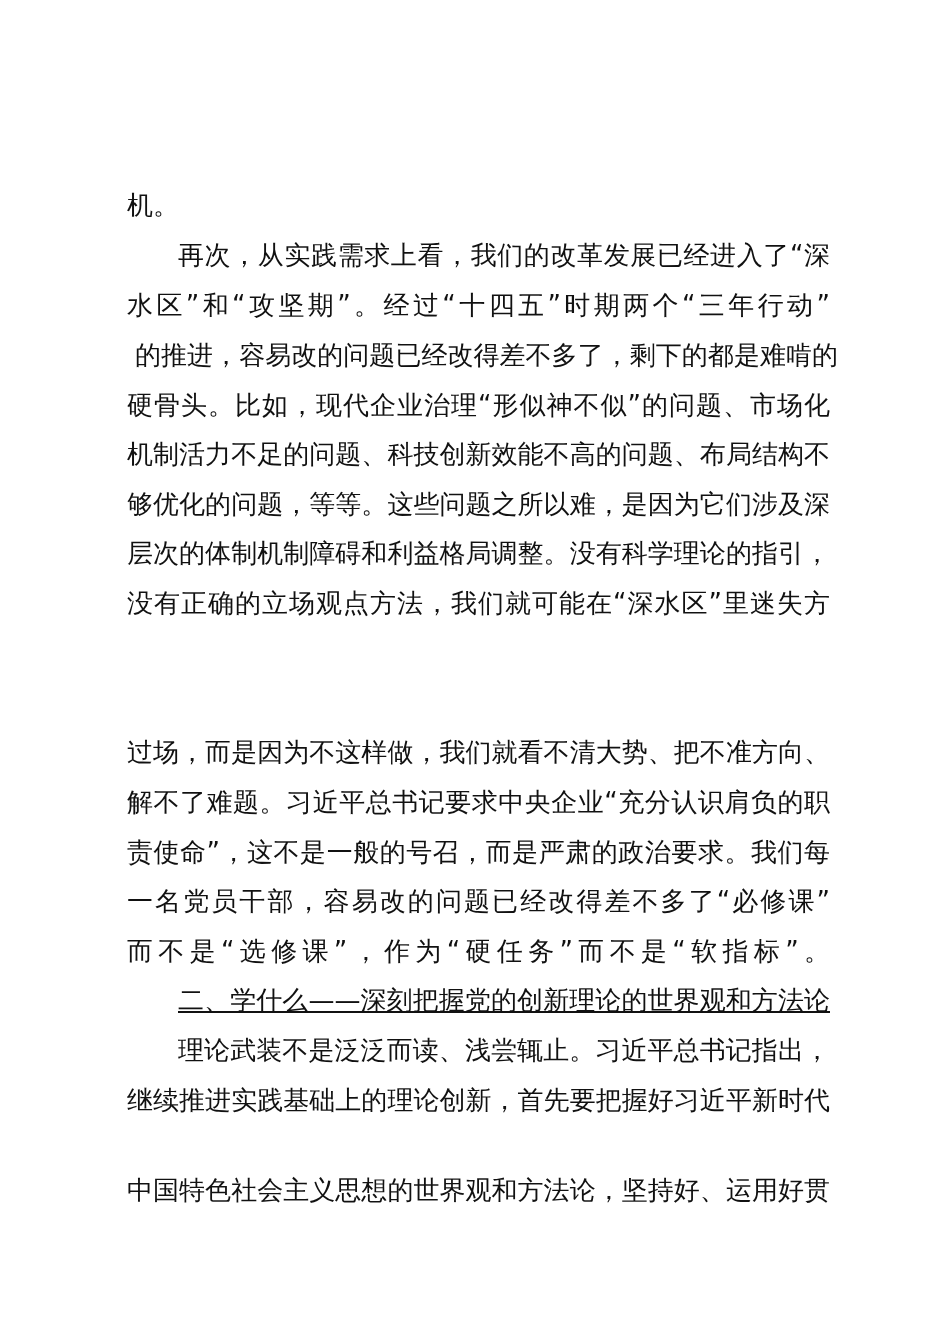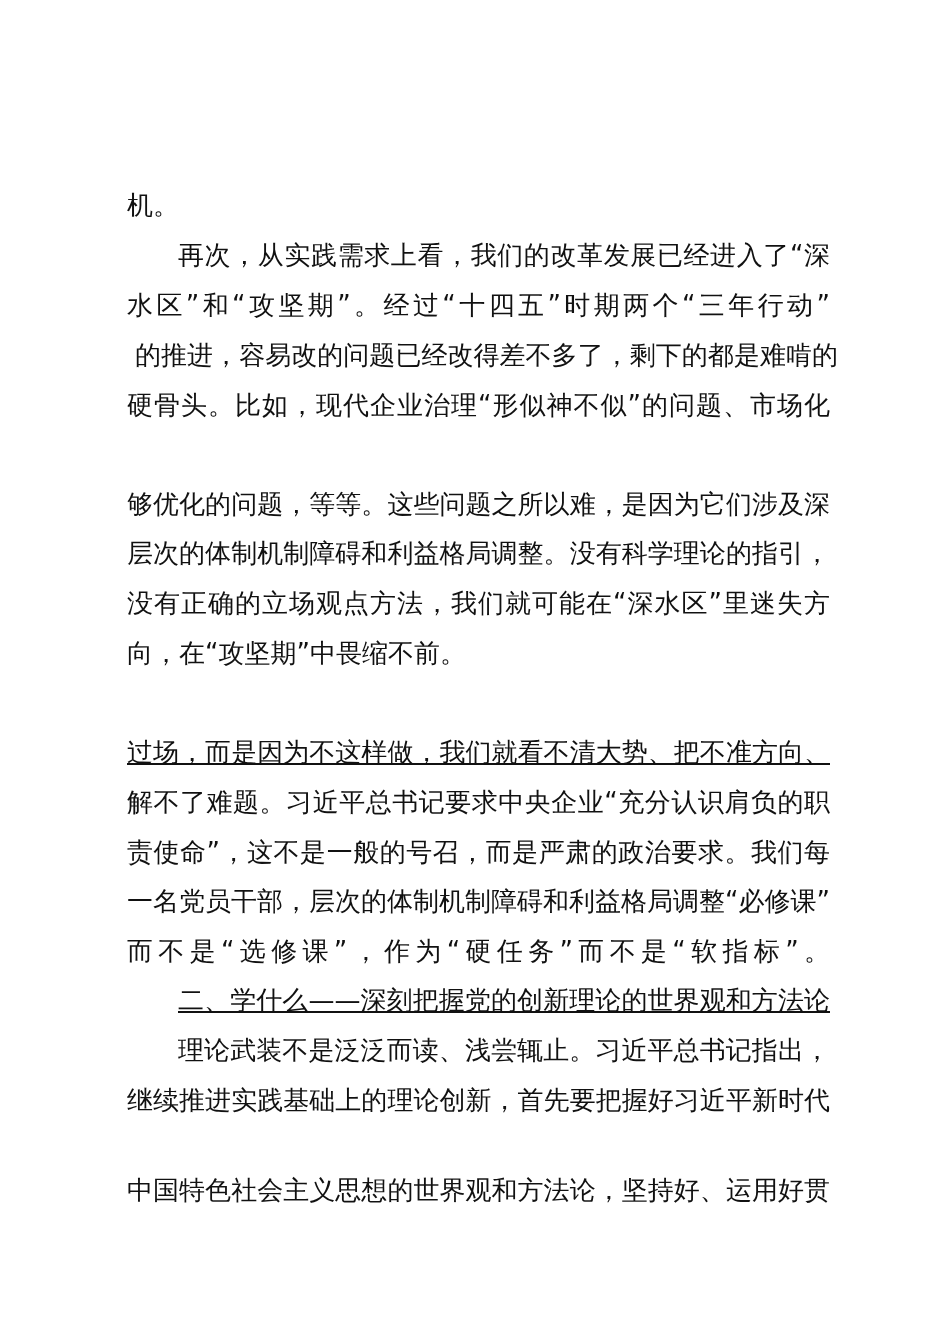--- a/index.html
+++ b/index.html
@@ -26,26 +26,26 @@
 </style>
 </head>
 <body>
 
 <div class="page" id="page">
     <div class="line last" style="top: 187px;">机。</div>
     <div class="line" style="top: 287px;">水区”和“攻坚期”。经过“十四五”时期两个“三年行动”</div>
     <div class="line indent" style="top: 237px;">再次，从实践需求上看，我们的改革发展已经进入了“深</div>
     <div class="line" style="top: 337px; margin-left: 8px;">的推进，容易改的问题已经改得差不多了，剩下的都是难啃的</div>
     <div class="line" style="top: 387px;">硬骨头。比如，现代企业治理“形似神不似”的问题、市场化</div>
+    <div class="line" style="top: 436px;">机制活力不足的问题、科技创新效能不高的问题、布局结构不</div>
     <div class="line" style="top: 486px;">够优化的问题，等等。这些问题之所以难，是因为它们涉及深</div>
     <div class="line" style="top: 535px;">层次的体制机制障碍和利益格局调整。没有科学理论的指引，</div>
     <div class="line" style="top: 585px;">没有正确的立场观点方法，我们就可能在“深水区”里迷失方</div>
-    <div class="line last" style="top: 635px;">向，在“攻坚期”中畏缩不前。</div>
-    <div class="line" style="top: 734px; text-decoration: underline;">过场，而是因为不这样做，我们就看不清大势、把不准方向、</div>
+    <div class="line" style="top: 734px;">过场，而是因为不这样做，我们就看不清大势、把不准方向、</div>
     <div class="line" style="top: 784px;">解不了难题。习近平总书记要求中央企业“充分认识肩负的职</div>
     <div class="line" style="top: 834px;">责使命”，这不是一般的号召，而是严肃的政治要求。我们每</div>
-    <div class="line" style="top: 883px;">一名党员干部，层次的体制机制障碍和利益格局调整“必修课”</div>
+    <div class="line" style="top: 883px;">一名党员干部，容易改的问题已经改得差不多了“必修课”</div>
     <div class="line" style="top: 933px;">而不是“选修课”，作为“硬任务”而不是“软指标”。</div>
     <div class="line indent" style="top: 982px; text-decoration: underline;">二、学什么——深刻把握党的创新理论的世界观和方法论</div>
     <div class="line indent" style="top: 1032px;">理论武装不是泛泛而读、浅尝辄止。习近平总书记指出，</div>
     <div class="line" style="top: 1082px;">继续推进实践基础上的理论创新，首先要把握好习近平新时代</div>
     <div class="line" style="top: 1132px; margin-top: 40px;">中国特色社会主义思想的世界观和方法论，坚持好、运用好贯</div>
   </div>
 
 </body></html>

